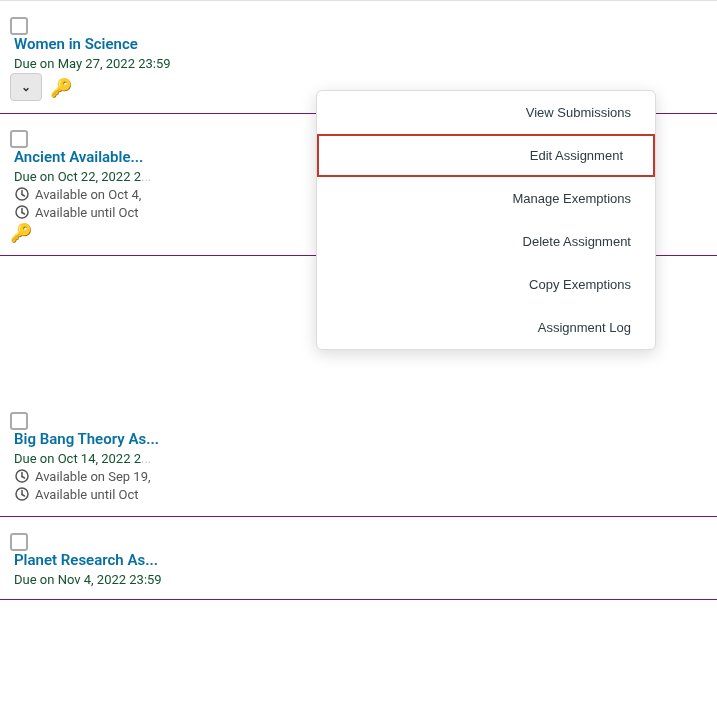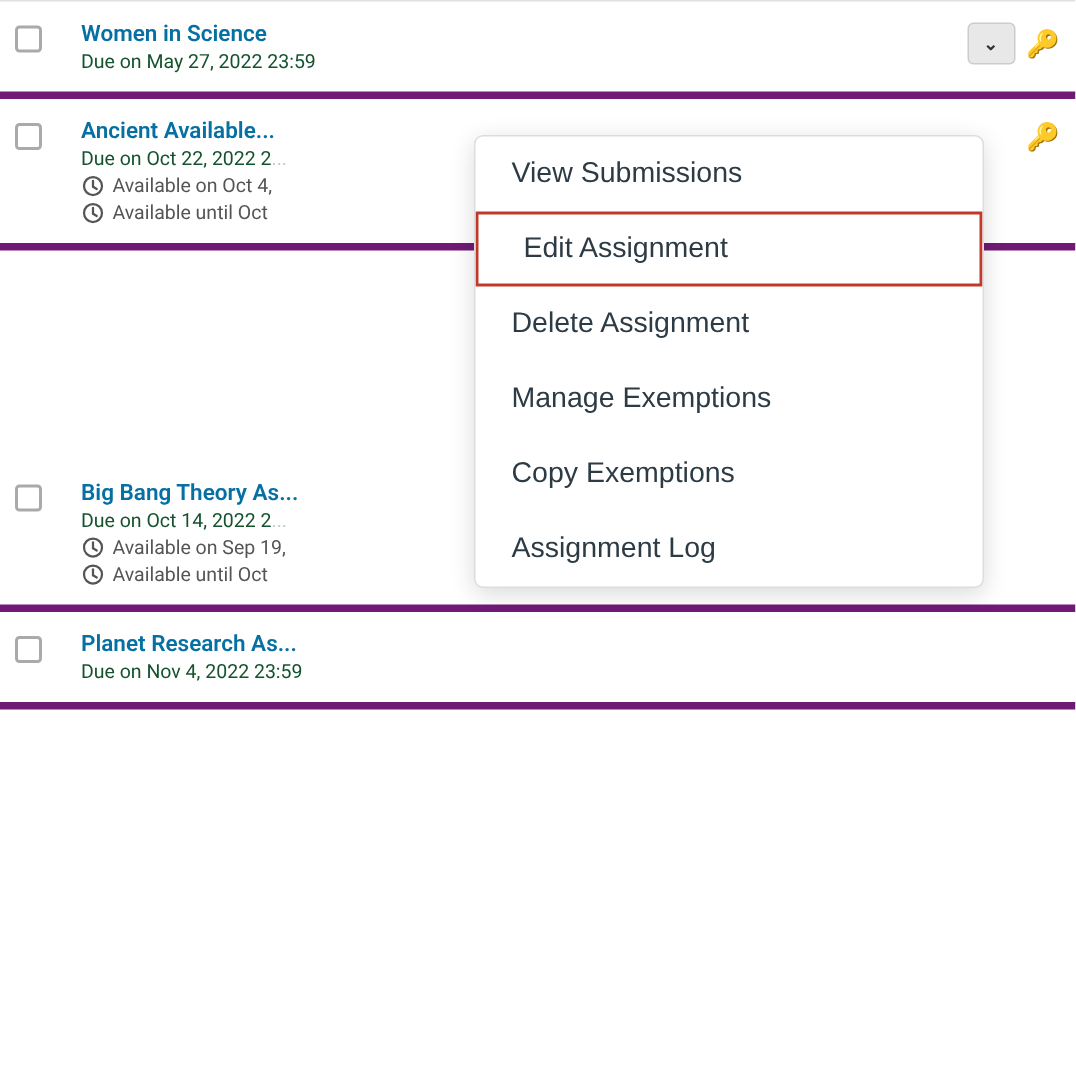--- a/index.html
+++ b/index.html
@@ -7,25 +7,26 @@
       font-family: -apple-system, BlinkMacSystemFont, "Segoe UI", Roboto, sans-serif;
       font-size: 14px;
       background: #fff;
       width: 717px;
       height: 726px;
       overflow: hidden;
       position: relative;
     }
 
     .assignment-row {
-      border-bottom: 5px solid #701a75;
+      border-bottom: 1px solid #701a75;
       display: flex;
       align-items: flex-start;
       padding: 12px 10px;
       position: relative;
+      flex-direction: column;
     }
 
     .checkbox-cell {
       width: 40px;
       flex-shrink: 0;
       display: flex;
       align-items: flex-start;
       padding-top: 4px;
     }
 
@@ -112,28 +113,28 @@
       background: #fff;
       border: 1px solid #ddd;
       border-radius: 6px;
       box-shadow: 0 4px 16px rgba(0,0,0,0.15);
       z-index: 100;
       overflow: hidden;
     }
 
     .dropdown-item {
       padding: 14px 24px;
-      font-size: 19px;
+      font-size: 13px;
       color: #2d3b45;
       cursor: pointer;
       display: block;
       width: 100%;
       background: none;
       border: none;
-      text-align: left;
+      text-align: right;
     }
 
     .dropdown-item.highlighted {
       border: 2px solid #c0392b;
       padding: 12px 30px;
     }
   </style>
 </head>
 <body>
 
@@ -182,22 +183,22 @@
     </div>
   </div>
   <div class="action-icons">
     <span class="key-icon">🔑</span>
   </div>
 </div>
 
 <div class="dropdown-menu">
   <button class="dropdown-item">View Submissions</button>
   <button class="dropdown-item highlighted">Edit Assignment</button>
+  <button class="dropdown-item">Manage Exemptions</button>
   <button class="dropdown-item">Delete Assignment</button>
-  <button class="dropdown-item">Manage Exemptions</button>
   <button class="dropdown-item">Copy Exemptions</button>
   <button class="dropdown-item">Assignment Log</button>
 </div>
 
 <div class="assignment-row" style="margin-top:140px;">
   <div class="checkbox-cell">
     <div class="checkbox"></div>
   </div>
   <div class="assignment-content" style="overflow:hidden;">
     <span class="assignment-title">Big Bang Theory As</span><span style="color:#0770a3; font-size:15px; font-weight:600;">...</span>

